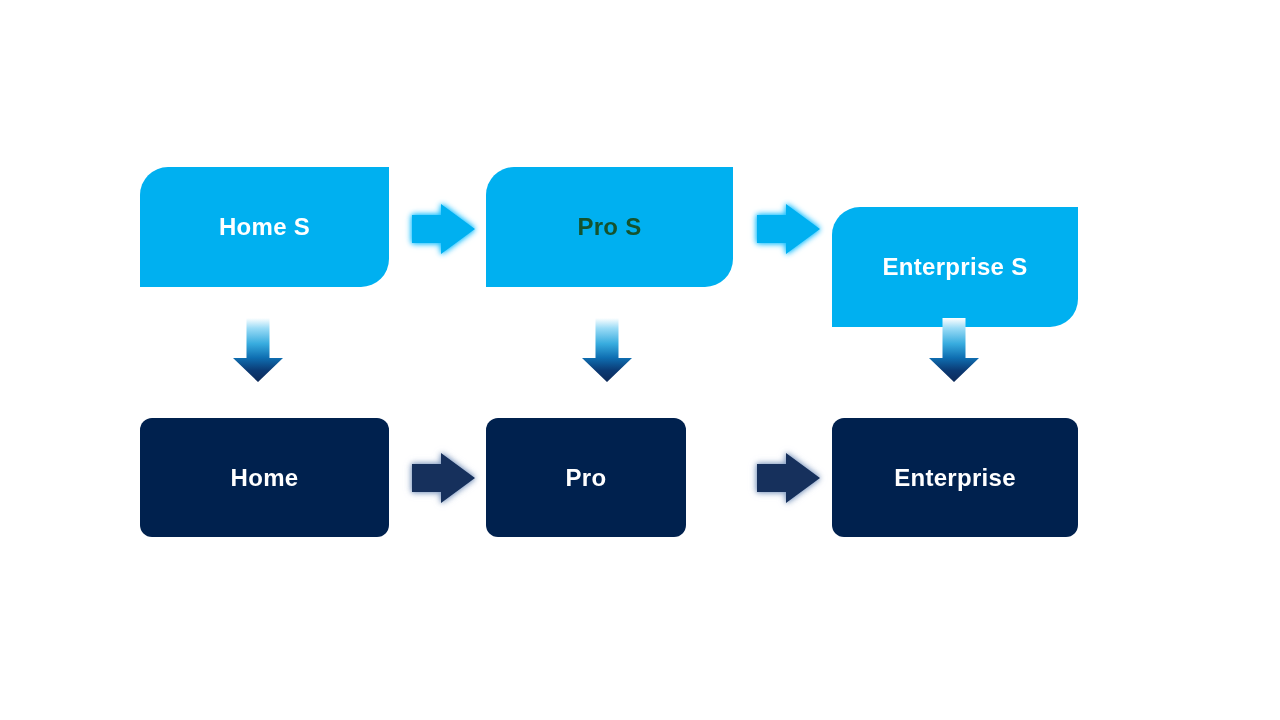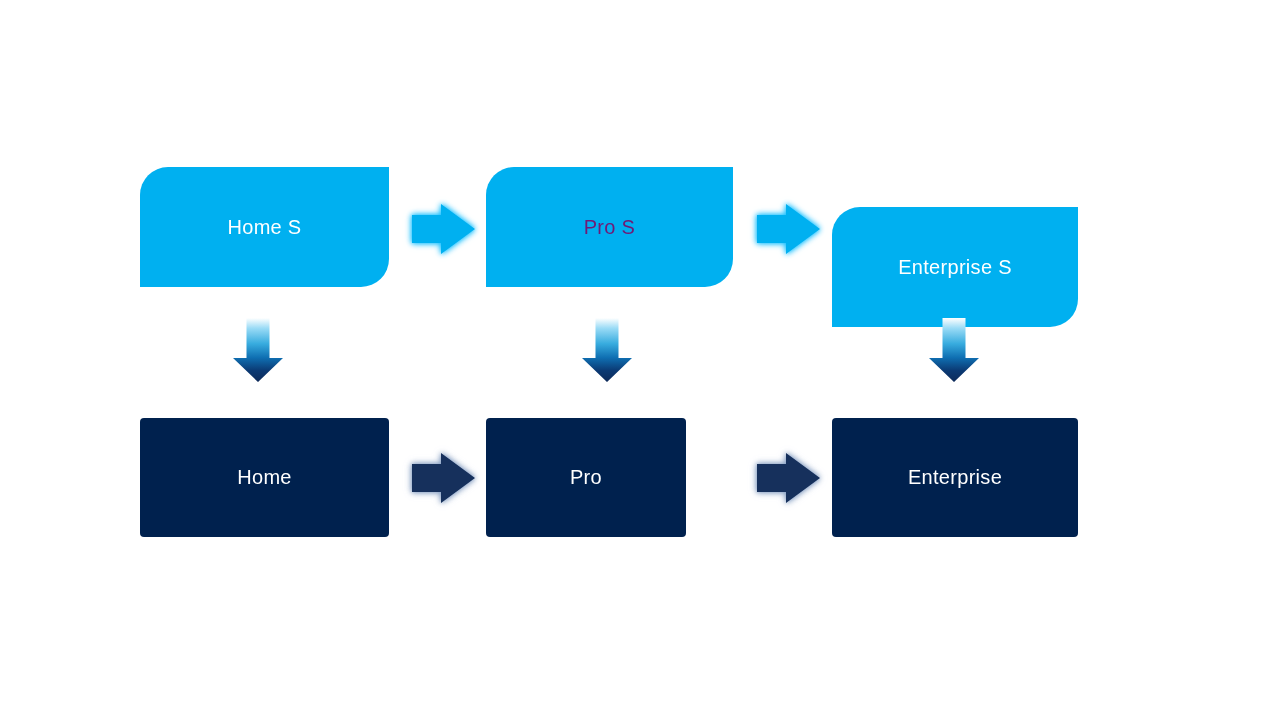--- a/index.html
+++ b/index.html
@@ -21,26 +21,26 @@
     justify-content: center;
     height: 120px;
   }
   .box.top-row {
     top: 167px;
     border-radius: 28px 0 28px 0; 
   }
   .box.bottom-row {
     top: 418px;
     height: 119px;
-    border-radius: 4px;
+    border-radius: 12px;
   }
   .label {
     color: #ffffff;
-    font-size: 20px;
-    font-weight: 400;
+    font-size: 24px;
+    font-weight: 700;
     letter-spacing: 0.3px;
     white-space: nowrap;
   }
   svg.arrow {
     position: absolute;
     overflow: visible;
     display: block;
   }
   svg.rarrow {
     filter: drop-shadow(0 0 3px var(--glow)) drop-shadow(0 0 2px var(--glow));
@@ -63,21 +63,21 @@
         <stop offset="1" stop-color="#0D2958"></stop>
       </linearGradient>
     </defs>
   </svg>
 
   <div class="box top-row" style="left: 140px; width: 249px; background-color: rgb(0, 176, 240);">
     <span class="label" style="color: rgb(255, 255, 255);">Home S</span>
   </div>
 
   <div class="box top-row" style="left: 486px; width: 247px; background-color: rgb(0, 176, 240);">
-    <span class="label" style="color: #701a75; text-align: right;">Pro S</span>
+    <span class="label" style="color: #14532d; text-align: right;">Pro S</span>
   </div>
 
   <div class="box top-row" style="left: 832px; width: 246px; background-color: rgb(0, 176, 240); margin-top: 40px;">
     <span class="label" style="color: rgb(255, 255, 255);">Enterprise S</span>
   </div>
 
   <div class="box bottom-row" style="left: 140px; width: 249px; background-color: rgb(0, 33, 78);">
     <span class="label" style="color: rgb(255, 255, 255);">Home</span>
   </div>
 

